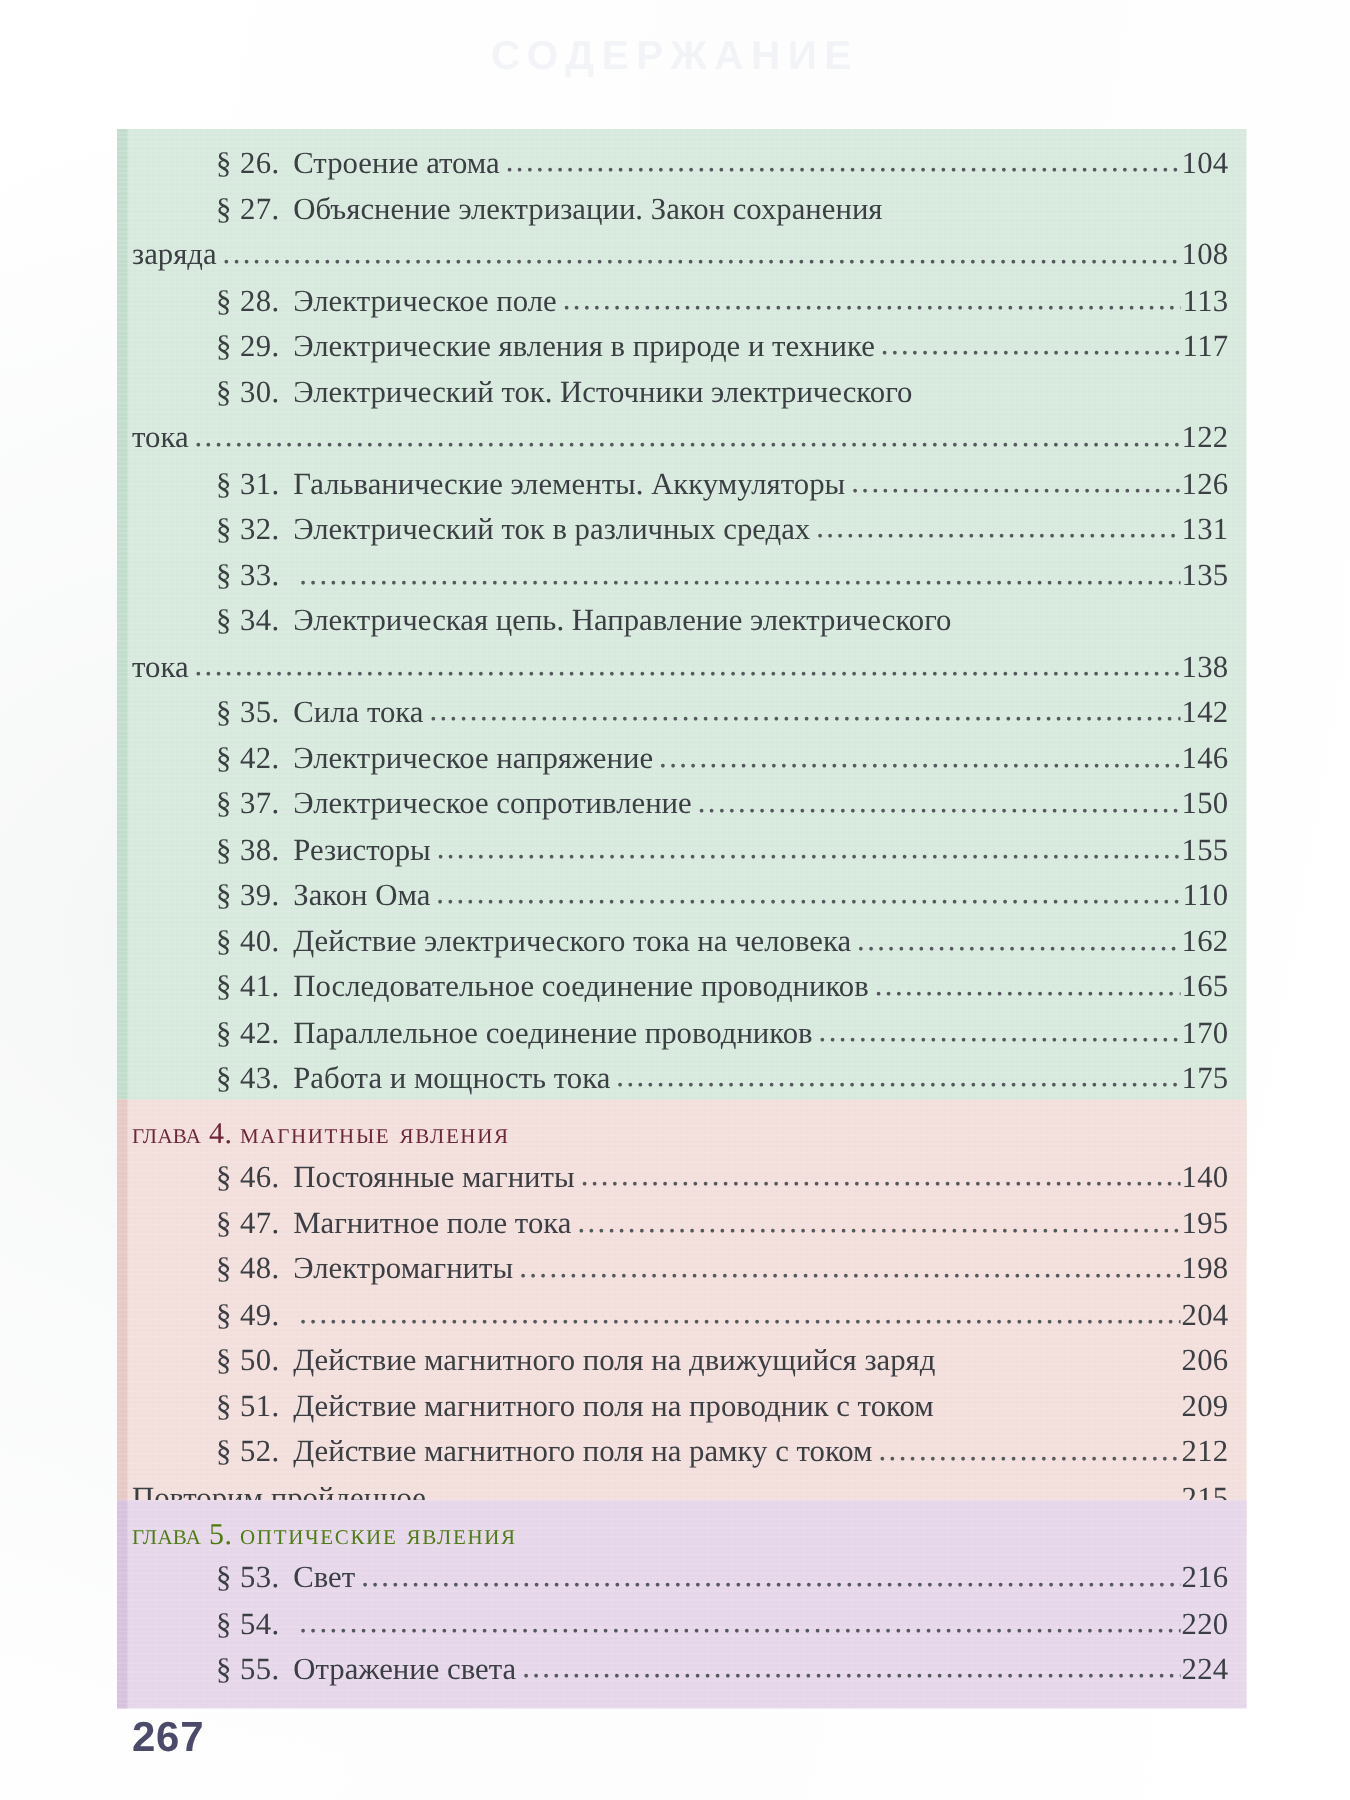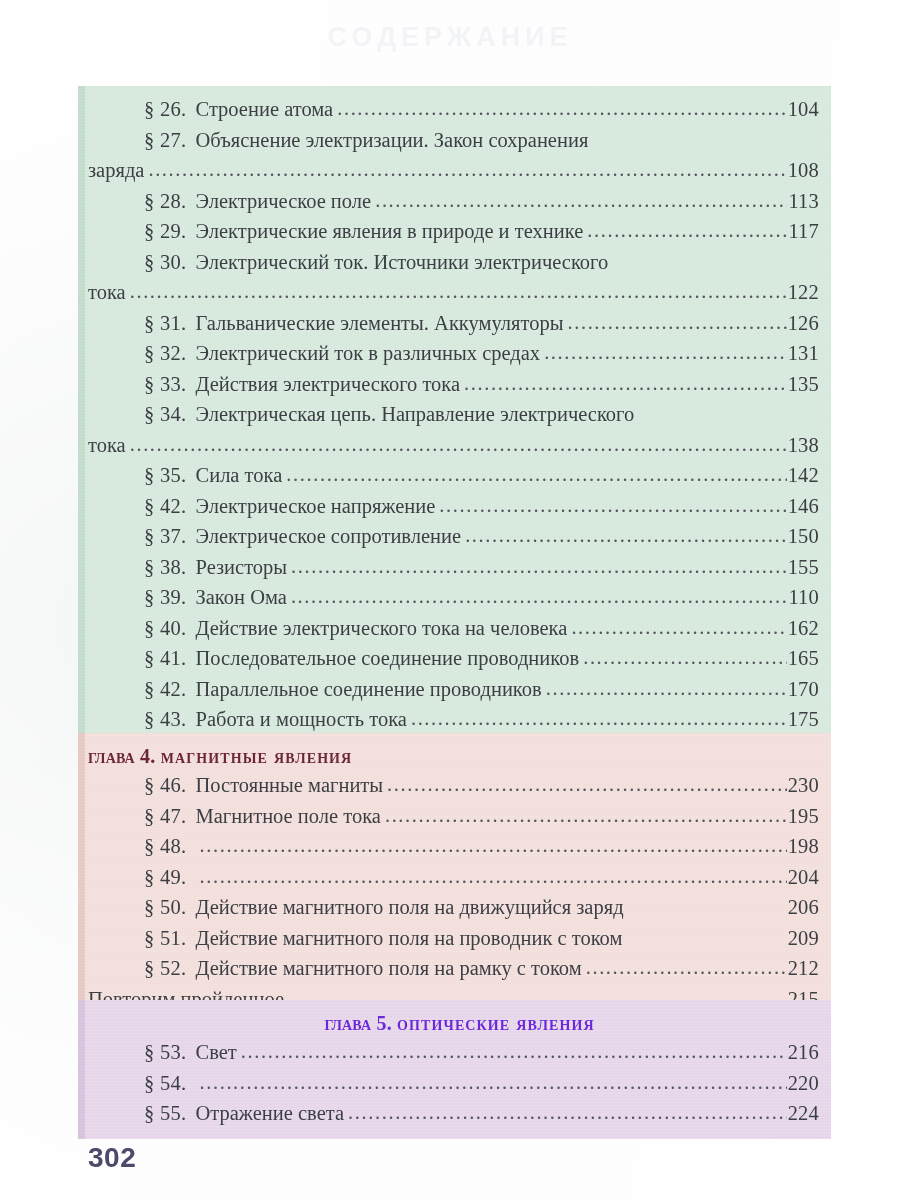--- a/index.html
+++ b/index.html
@@ -69,26 +69,26 @@
   #band-pink    { top: 733px;  background: #f3dfdc; }
   #band-pink    .edge { background: #e7c9c5; }
   #band-purple  { top: 1000px; background: #e6d7ea; }
   #band-purple  .edge { background: #d7c3dd; }
 
   
   .chapter-heading {
     position: relative;
     margin: 4px 0 2px 10px;
     font-size: 20px;
-    font-weight: bold;
+    font-weight: normal;
     color: #6d2639;
     letter-spacing: .2px;
     white-space: nowrap;
   }
-  #band-purple .chapter-heading { color: #6d28d9; text-align: center; }
+  #band-purple .chapter-heading { color: #4d7c0f; }
   .chapter-heading .sc {
     font-variant: small-caps;
     text-transform: lowercase;
     letter-spacing: 1.1px;
   }
   .chapter-heading .lead {
     font-variant: small-caps;
     text-transform: lowercase;
   }
 
@@ -199,21 +199,20 @@
           <span class="page">126</span>
         </li>
         <li class="toc-row">
           <span class="num">§ 32.</span>
           <span class="title">Электрический ток в различных средах</span>
           <span class="dots">............................................................................................................................................................................................................................</span>
           <span class="page">131</span>
         </li>
         <li class="toc-row">
           <span class="num">§ 33.</span>
-          <span class="title">Действия электрического тока</span>
           <span class="dots">............................................................................................................................................................................................................................</span>
           <span class="page">135</span>
         </li>
         <li class="toc-row wrap-open">
           <span class="num">§ 34.</span>
           <span class="title">Электрическая цепь. Направление электрического</span>
           <span class="spacer"></span>
         </li>
         <li class="toc-row cont">
           <span class="title">тока</span>
@@ -299,30 +298,31 @@
     <span class="grain"></span>
     <h2 class="chapter-heading">
       <span class="lead">Глава 4.</span>
       <span class="sc">Магнитные явления</span>
     </h2>
     <ul class="toc-list">
         <li class="toc-row">
           <span class="num">§ 46.</span>
           <span class="title">Постоянные магниты</span>
           <span class="dots">............................................................................................................................................................................................................................</span>
-          <span class="page">230</span>
+          <span class="page">140</span>
         </li>
         <li class="toc-row">
           <span class="num">§ 47.</span>
           <span class="title">Магнитное поле тока</span>
           <span class="dots">............................................................................................................................................................................................................................</span>
           <span class="page">195</span>
         </li>
         <li class="toc-row">
           <span class="num">§ 48.</span>
+          <span class="title">Электромагниты</span>
           <span class="dots">............................................................................................................................................................................................................................</span>
           <span class="page">198</span>
         </li>
         <li class="toc-row">
           <span class="num">§ 49.</span>
           <span class="dots">............................................................................................................................................................................................................................</span>
           <span class="page">204</span>
         </li>
         <li class="toc-row nodots">
           <span class="num">§ 50.</span>
@@ -371,14 +371,14 @@
         </li>
         <li class="toc-row">
           <span class="num">§ 55.</span>
           <span class="title">Отражение света</span>
           <span class="dots">............................................................................................................................................................................................................................</span>
           <span class="page">224</span>
         </li>
       </ul>
   </section>
 
-  <div id="folio">302</div>
+  <div id="folio">267</div>
 </div>
 
 </body></html>

